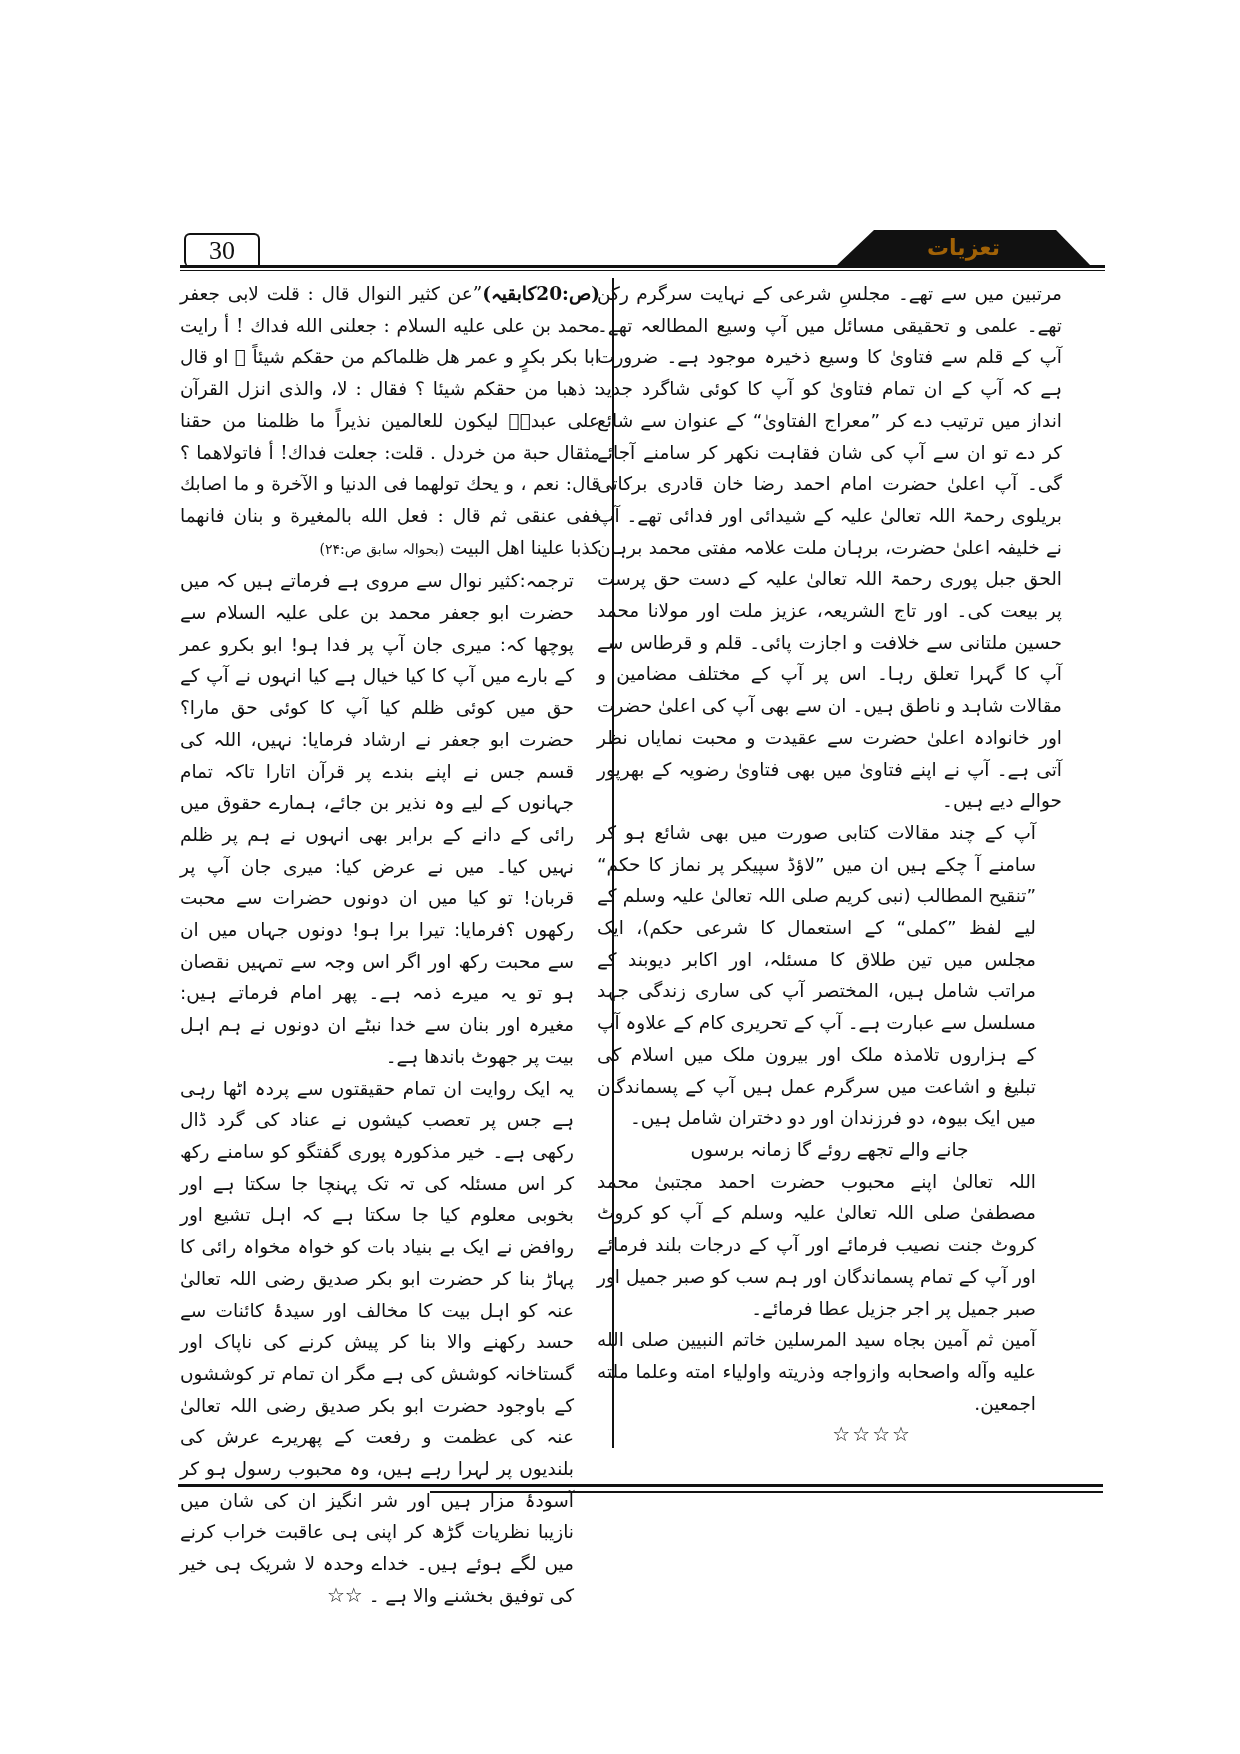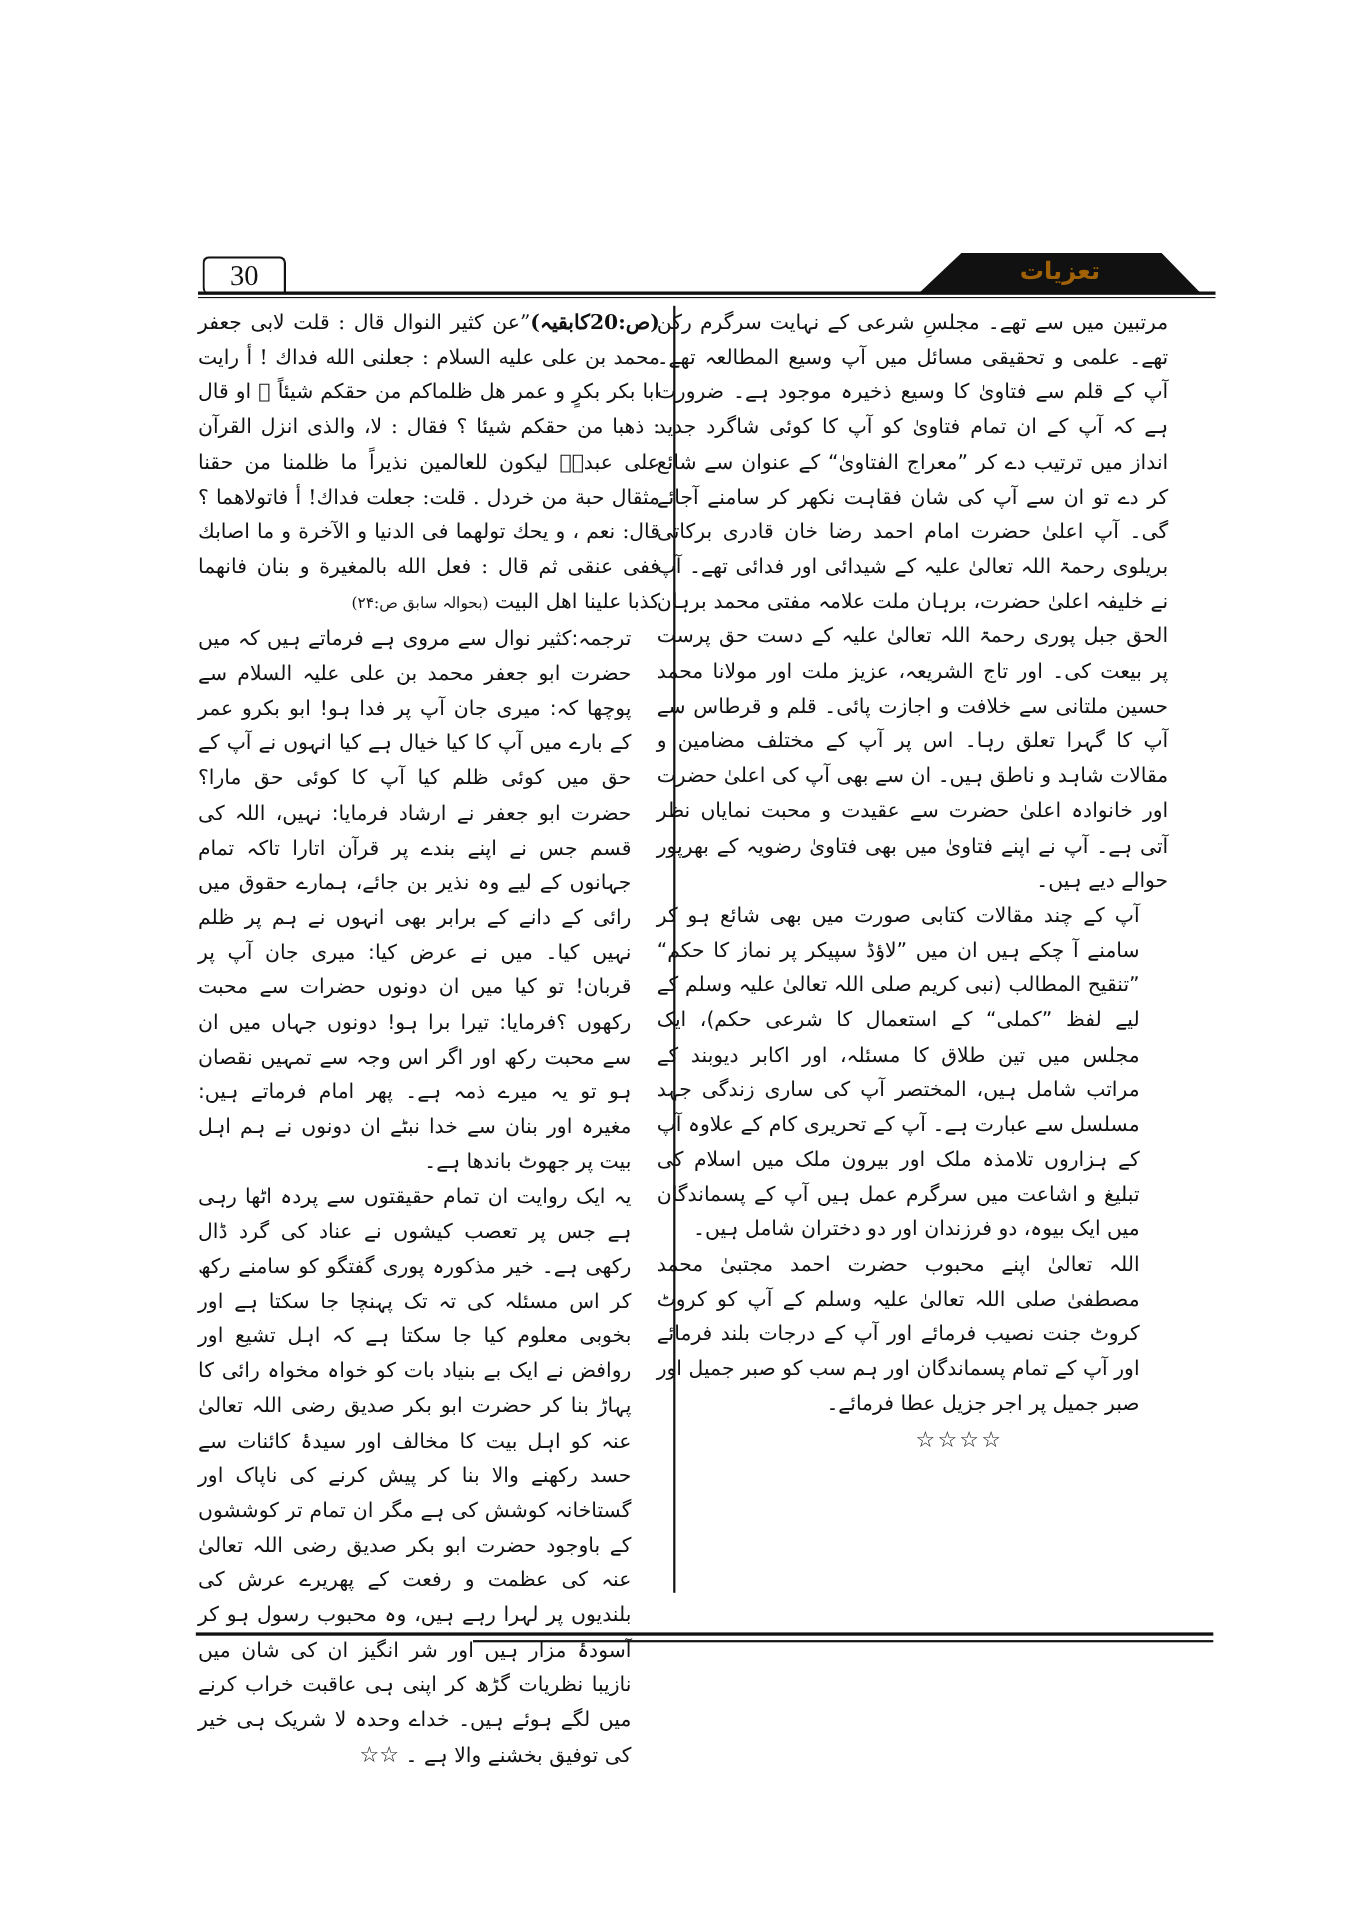--- a/index.html
+++ b/index.html
@@ -64,19 +64,21 @@
       <span>یہ ایک روایت ان تمام حقیقتوں سے پردہ اٹھا رہی ہے جس پر تعصب کیشوں نے عناد کی گرد ڈال رکھی ہے۔ خیر مذکورہ پوری گفتگو کو سامنے رکھ کر اس مسئلہ کی تہ تک پہنچا جا سکتا ہے اور بخوبی معلوم کیا جا سکتا ہے کہ اہل تشیع اور روافض نے ایک بے بنیاد بات کو خواہ مخواہ رائی کا پہاڑ بنا کر حضرت ابو بکر صدیق رضی اللہ تعالیٰ عنہ کو اہل بیت کا مخالف اور سیدۂ کائنات سے حسد رکھنے والا بنا کر پیش کرنے کی ناپاک اور گستاخانہ کوشش کی ہے مگر ان تمام تر کوششوں کے باوجود حضرت ابو بکر صدیق رضی اللہ تعالیٰ عنہ کی عظمت و رفعت کے پھریرے عرش کی بلندیوں پر لہرا رہے ہیں، وہ محبوب رسول ہو کر آسودۂ مزار ہیں اور شر انگیز ان کی شان میں نازیبا نظریات گڑھ کر اپنی ہی عاقبت خراب کرنے میں لگے ہوئے ہیں۔ خداے وحدہ لا شریک ہی خیر کی توفیق بخشنے والا ہے ۔</span>
       <span class="stars">☆☆</span>
     </p>
   </div>
 
   <div class="col-divider"></div>
 
   <div class="col col-right">
     <p>مرتبین میں سے تھے۔ مجلسِ شرعی کے نہایت سرگرم رکن تھے۔ علمی و تحقیقی مسائل میں آپ وسیع المطالعہ تھے۔ آپ کے قلم سے فتاویٰ کا وسیع ذخیرہ موجود ہے۔ ضرورت ہے کہ آپ کے ان تمام فتاویٰ کو آپ کا کوئی شاگرد جدید انداز میں ترتیب دے کر ”معراج الفتاویٰ“ کے عنوان سے شائع کر دے تو ان سے آپ کی شان فقاہت نکھر کر سامنے آجائے گی۔ آپ اعلیٰ حضرت امام احمد رضا خان قادری برکاتی بریلوی رحمۃ اللہ تعالیٰ علیہ کے شیدائی اور فدائی تھے۔ آپ نے خلیفہ اعلیٰ حضرت، برہان ملت علامہ مفتی محمد برہان الحق جبل پوری رحمۃ اللہ تعالیٰ علیہ کے دست حق پرست پر بیعت کی۔ اور تاج الشریعہ، عزیز ملت اور مولانا محمد حسین ملتانی سے خلافت و اجازت پائی۔ قلم و قرطاس سے آپ کا گہرا تعلق رہا۔ اس پر آپ کے مختلف مضامین و مقالات شاہد و ناطق ہیں۔ ان سے بھی آپ کی اعلیٰ حضرت اور خانوادہ اعلیٰ حضرت سے عقیدت و محبت نمایاں نظر آتی ہے۔ آپ نے اپنے فتاویٰ میں بھی فتاویٰ رضویہ کے بھرپور حوالے دیے ہیں۔</p>
     <p class="indent">آپ کے چند مقالات کتابی صورت میں بھی شائع ہو کر سامنے آ چکے ہیں ان میں ”لاؤڈ سپیکر پر نماز کا حکم“ ”تنقیح المطالب (نبی کریم صلی اللہ تعالیٰ علیہ وسلم کے لیے لفظ ”کملی“ کے استعمال کا شرعی حکم)، ایک مجلس میں تین طلاق کا مسئلہ، اور اکابر دیوبند کے مراتب شامل ہیں، المختصر آپ کی ساری زندگی جہد مسلسل سے عبارت ہے۔ آپ کے تحریری کام کے علاوہ آپ کے ہزاروں تلامذہ ملک اور بیرون ملک میں اسلام کی تبلیغ و اشاعت میں سرگرم عمل ہیں آپ کے پسماندگان میں ایک بیوہ، دو فرزندان اور دو دختران شامل ہیں۔</p>
+    <p class="center">جانے والے تجھے روئے گا زمانہ برسوں</p>
     <p class="indent">اللہ تعالیٰ اپنے محبوب حضرت احمد مجتبیٰ محمد مصطفیٰ صلی اللہ تعالیٰ علیہ وسلم کے آپ کو کروٹ کروٹ جنت نصیب فرمائے اور آپ کے درجات بلند فرمائے اور آپ کے تمام پسماندگان اور ہم سب کو صبر جمیل اور صبر جمیل پر اجر جزیل عطا فرمائے۔</p>
+    <p class="indent arabic">آمين ثم آمين بجاه سيد المرسلين خاتم النبيين صلى الله عليه وآله واصحابه وازواجه وذريته واولياء امته وعلما ملته اجمعين.</p>
     <p class="stars" style="padding-right:150px;">☆☆☆☆</p>
   </div>
 
   <div class="ftr-rule1"></div>
   <div class="ftr-rule2"></div>
 </div>
 
 </body></html>

